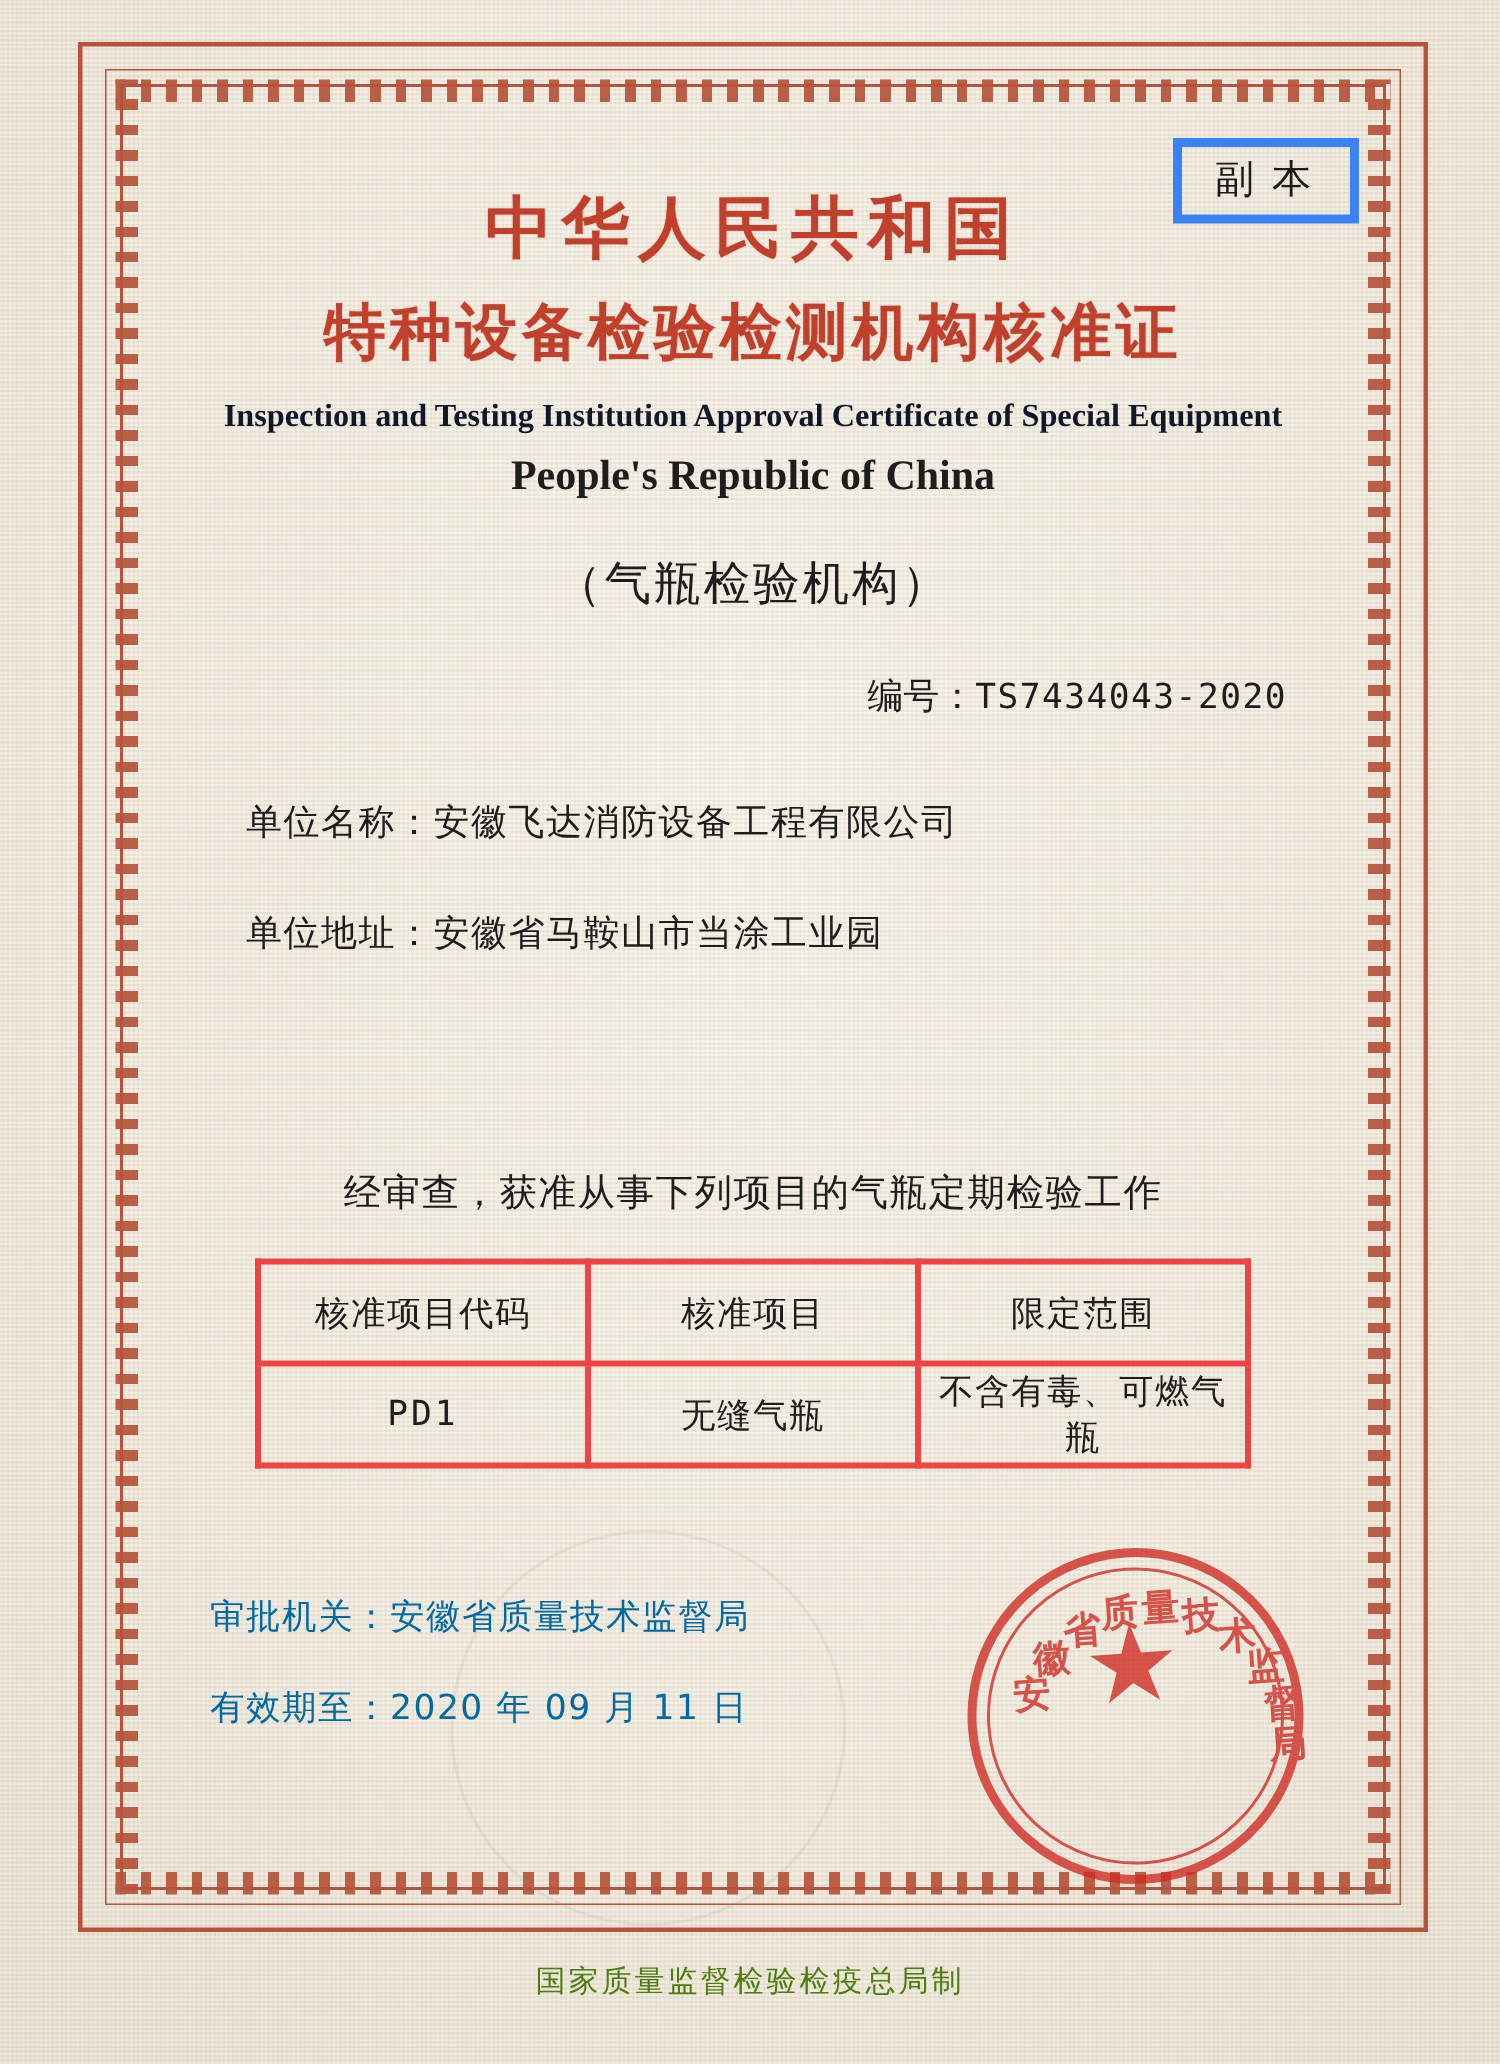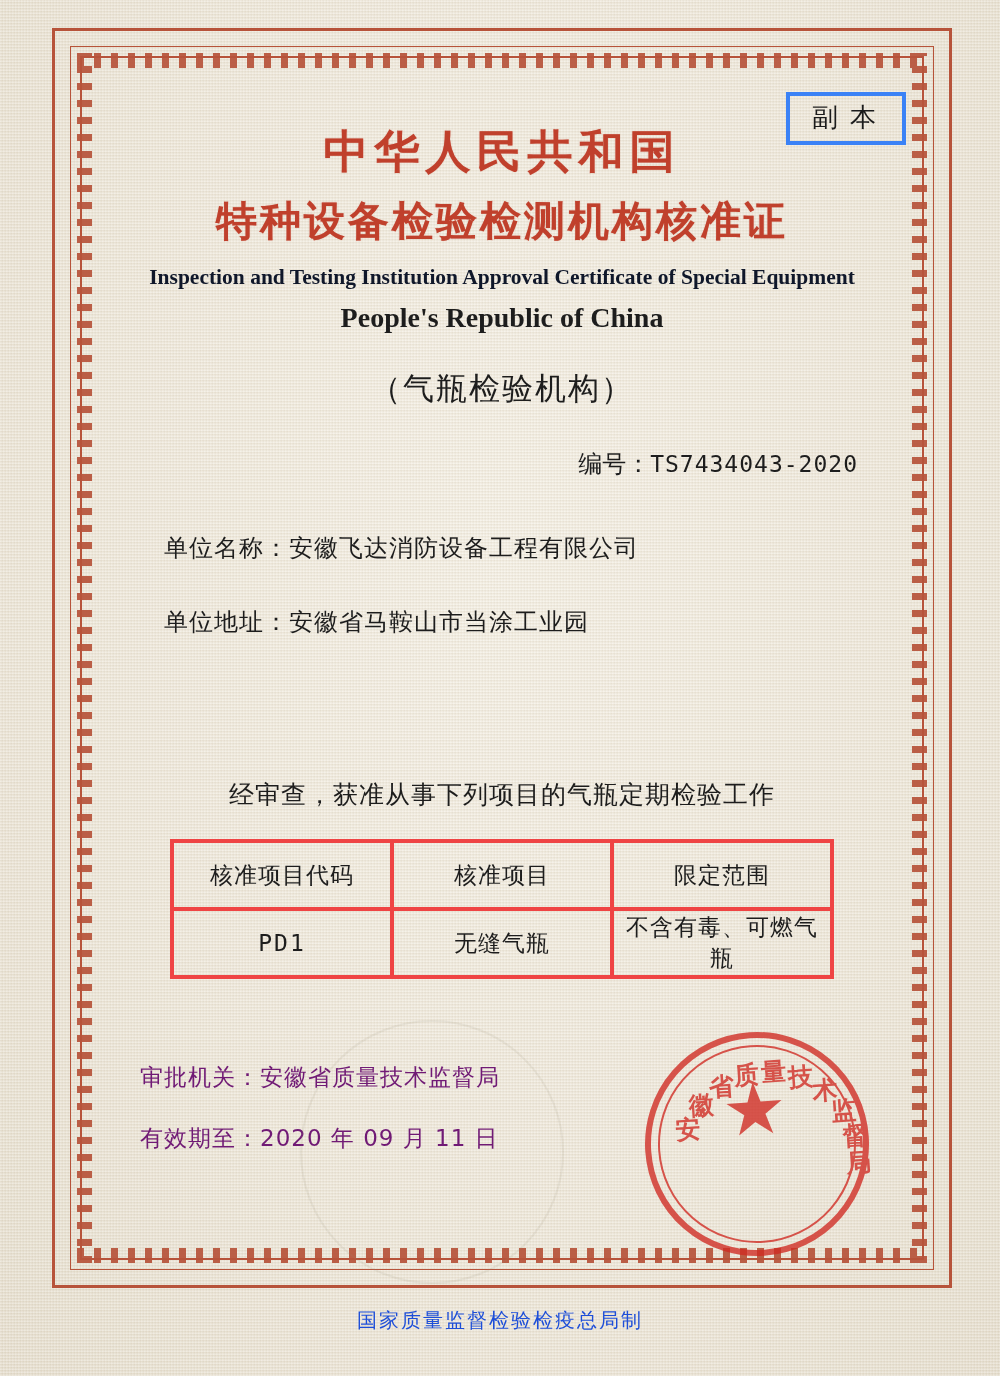--- a/index.html
+++ b/index.html
@@ -71,21 +71,21 @@
     left: 92px;
     top: 70px;
     right: 88px;
     bottom: 128px;
   }
 
   .copy-box {
     position: absolute;
     right: 6px;
     top: 22px;
-    border: 4px solid #3b82f6;
+    border: 6px solid #3b82f6;
     padding: 4px 14px 6px 14px;
     font-size: 26px;
     letter-spacing: 12px;
     text-indent: 8px;
     color: #1b1b1b;
     font-family: "DejaVu Sans", sans-serif;
   }
 
   .title-cn1 {
     text-align: center;
@@ -203,36 +203,36 @@
     width: 430px;
   }
   .f-right {
     position: absolute;
     left: 460px;
     top: 0;
     width: 420px;
   }
   .f-line {
     font-size: 23px;
-    color: #701a75;
+    color: #0369a1;
     font-family: "DejaVu Sans", sans-serif;
     margin-bottom: 30px;
     letter-spacing: 1px;
     white-space: nowrap;
   }
   .f-line .dt { font-family: "DejaVu Sans", sans-serif; }
 
   .bottom-note {
     position: absolute;
     left: 0;
     right: 0;
     bottom: 42px;
     text-align: center;
     font-size: 20px;
-    color: #1d4ed8;
+    color: #4d7c0f;
     letter-spacing: 2px;
     font-family: "DejaVu Sans", sans-serif;
   }
 
   
   .seal {
     position: absolute;
     left: 645px;
     top: 1032px;
     width: 212px;

